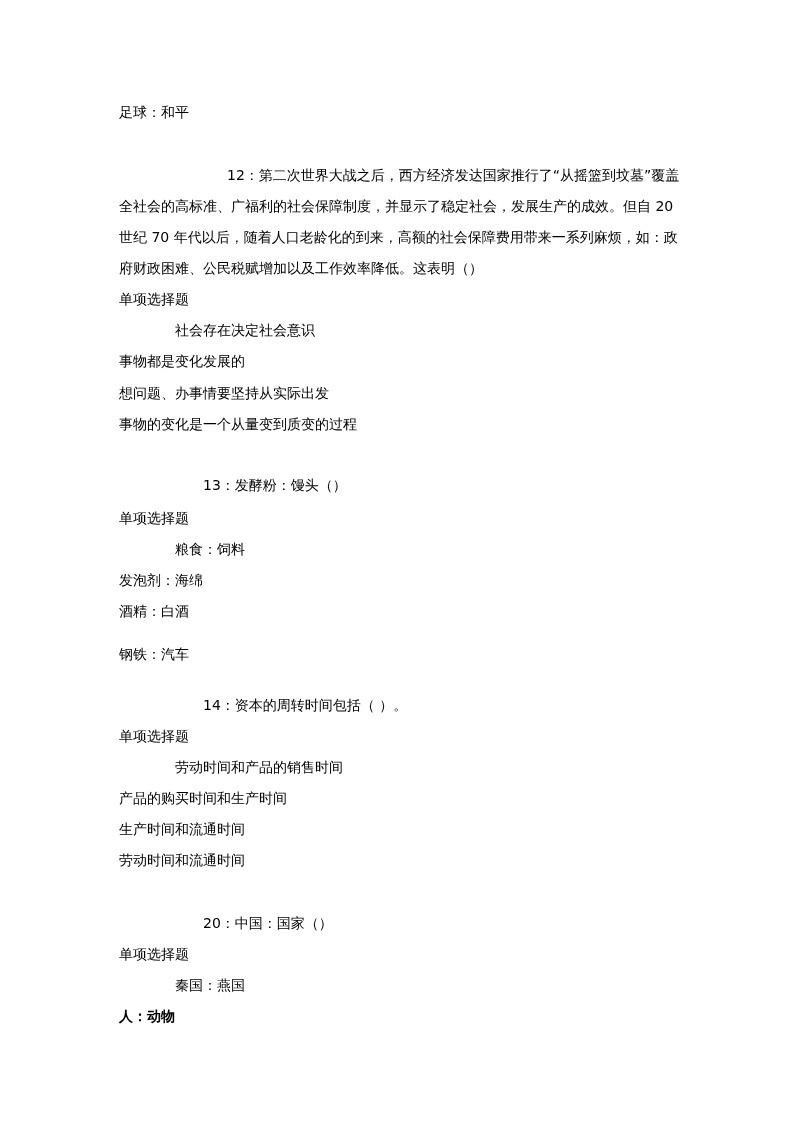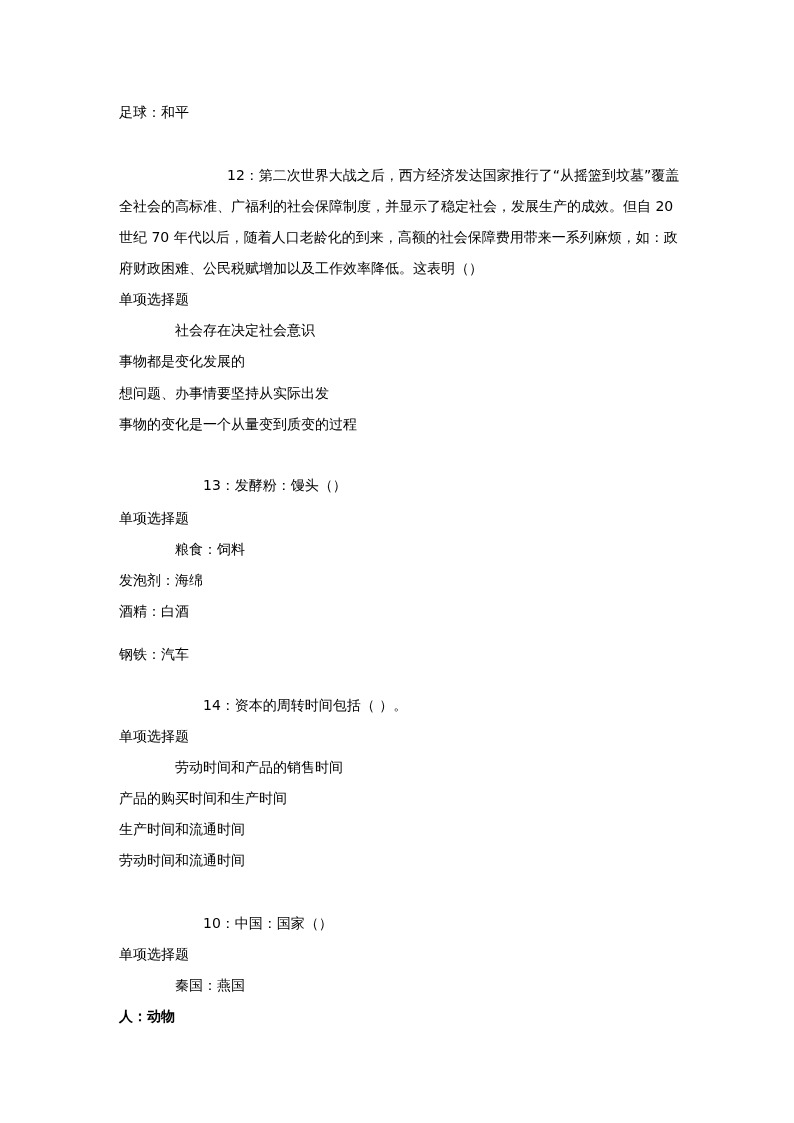--- a/index.html
+++ b/index.html
@@ -61,17 +61,17 @@
 <div>
   <div class="line qnum" style="top:696px;">14：资本的周转时间包括（  ）。</div>
   <div class="line" style="top:727px;">单项选择题</div>
   <div class="line indent" style="top:758px;">劳动时间和产品的销售时间</div>
   <div class="line" style="top:789px;">产品的购买时间和生产时间</div>
   <div class="line" style="top:820px;">生产时间和流通时间</div>
   <div class="line" style="top:851px;">劳动时间和流通时间</div>
 </div>
 
 <div>
-  <div class="line qnum" style="top:914px;">10：中国：国家（）</div>
+  <div class="line qnum" style="top:914px;">20：中国：国家（）</div>
   <div class="line" style="top:945px;">单项选择题</div>
   <div class="line indent" style="top:976px;">秦国：燕国</div>
   <div class="line" style="top:1007px;font-weight:bold;">人：动物</div>
 </div>
 
 </body></html>

